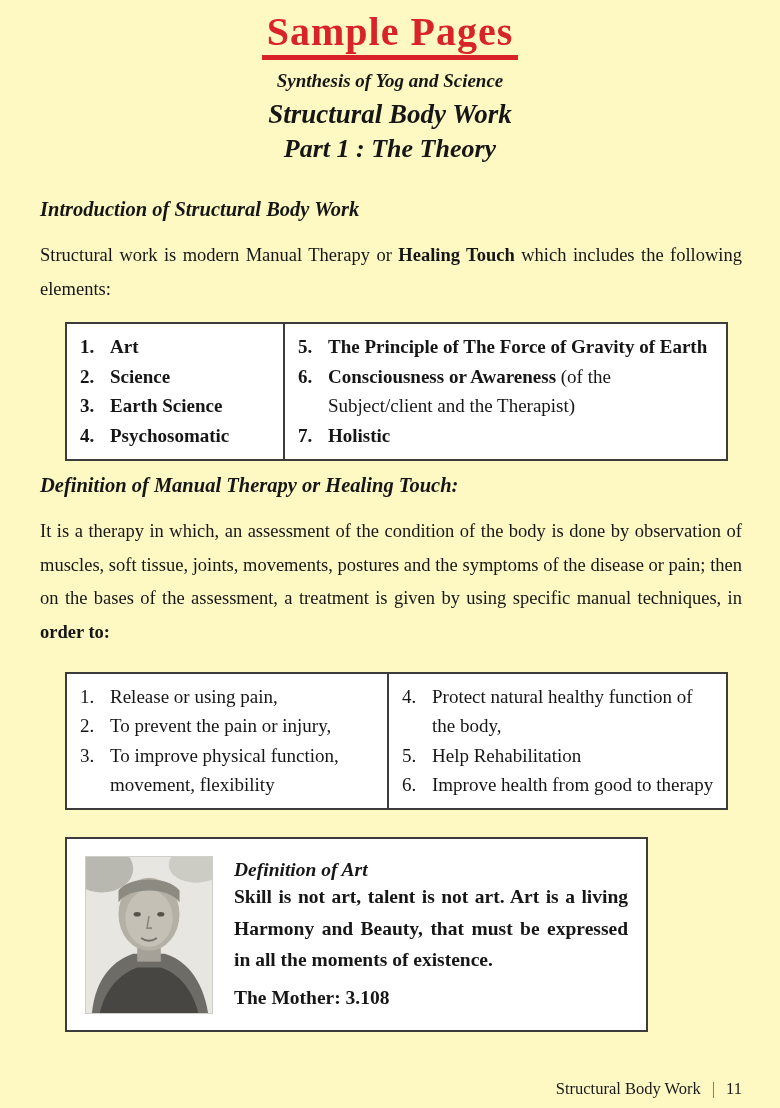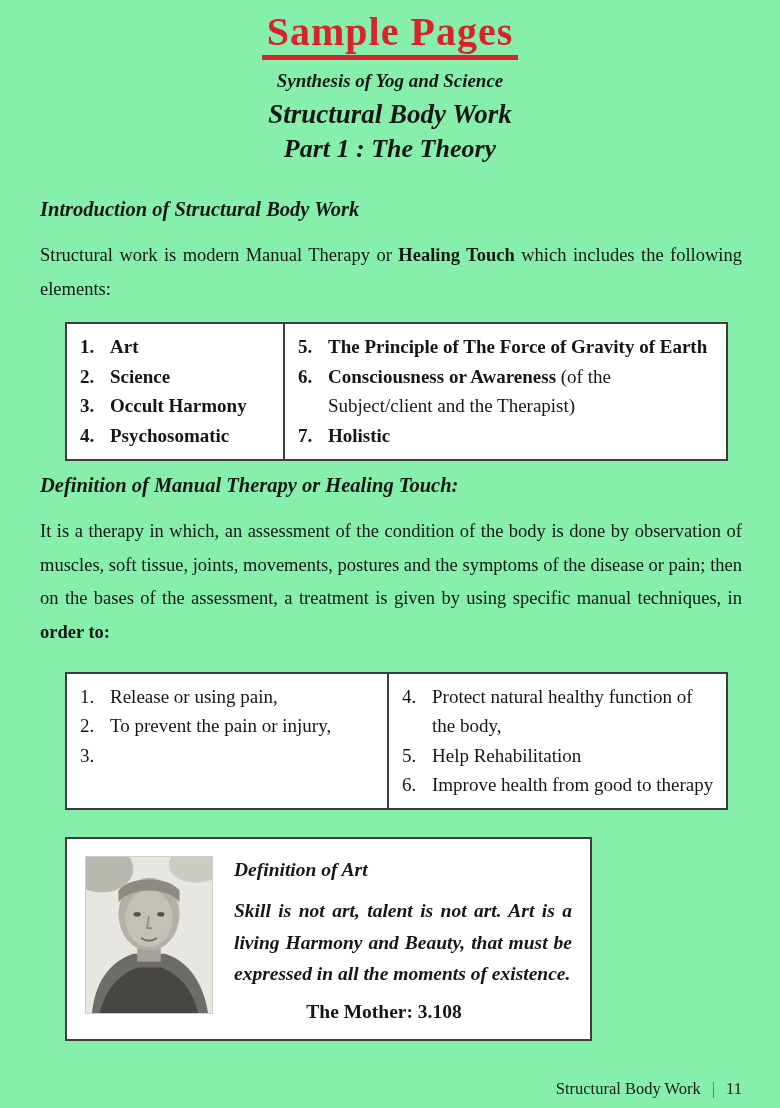--- a/index.html
+++ b/index.html
@@ -1,20 +1,20 @@
 <!DOCTYPE html>
 <html><head>
 <meta charset="utf-8">
 <style>
   * { box-sizing: border-box; margin: 0; padding: 0; }
   html, body { background: #ffffff; }
   .page {
     width: 780px;
     height: 1108px;
-    background: #86efac;
+    background: #fef9c3;
     position: relative;
     font-family: "Liberation Serif", serif;
     color: #161616;
     overflow: hidden;
   }
   
   .header { text-align: center; padding-top: 10px; }
   .title {
     display: inline-block;
     font-size: 40px;
@@ -59,32 +59,32 @@
   .purpose-box .col-left { width: 322px; }
   .box-row { display: flex; font-size: 19px; line-height: 1.55; }
   .box-row .num { flex: 0 0 30px; }
   .box-row .txt { flex: 1; }
   .elements-box .num { font-weight: 700; }
 
   
   .art-box {
     border: 2px solid #3c3c3c;
     margin: 27px 0 0 65px;
-    width: 527px;
+    width: 583px;
     padding: 17px 18px 16px 18px;
     display: flex;
     gap: 21px;
     background: #fff;
   }
   .portrait { flex: 0 0 128px; width: 128px; height: 158px; }
   .portrait svg { display: block; width: 128px; height: 158px; border: 1px solid #cfcfca; }
   .art-content { flex: 1; padding-top: 3px; }
   .art-heading { font-size: 19.5px; font-weight: 700; font-style: italic; }
-  .art-quote   { font-size: 19.5px; font-weight: 700; line-height: 1.6; margin-top: 14px; text-align: justify; font-style: italic; }
-  .art-attrib  { font-size: 19.5px; font-weight: 700; text-align: center; margin-top: 12px; padding-right: 38px; }
+  .art-quote   { font-size: 19.5px; font-weight: 700; line-height: 1.6; text-align: justify; }
+  .art-attrib  { font-size: 19.5px; font-weight: 700; text-align: left; margin-top: 12px; padding-right: 38px; }
 
   
   .footer {
     position: absolute;
     right: 38px;
     bottom: 9px;
     font-size: 16.5px;
     display: flex;
     align-items: baseline;
     gap: 11px;
@@ -114,21 +114,21 @@
       <div class="box-row">
         <span class="num">1.</span>
         <span class="txt"><b>Art</b></span>
       </div>
       <div class="box-row">
         <span class="num">2.</span>
         <span class="txt"><b>Science</b></span>
       </div>
       <div class="box-row">
         <span class="num">3.</span>
-        <span class="txt"><b>Occult Harmony</b></span>
+        <span class="txt"><b>Earth Science</b></span>
       </div>
       <div class="box-row">
         <span class="num">4.</span>
         <span class="txt"><b>Psychosomatic</b></span>
       </div>
     </div>
     <div class="col col-right">
       <div class="box-row">
         <span class="num">5.</span>
         <span class="txt"><b>The Principle of The Force of Gravity of Earth</b><span></span></span>
@@ -152,20 +152,21 @@
       <div class="box-row">
         <span class="num">1.</span>
         <span class="txt">Release or using pain,</span>
       </div>
       <div class="box-row">
         <span class="num">2.</span>
         <span class="txt">To prevent the pain or injury,</span>
       </div>
       <div class="box-row">
         <span class="num">3.</span>
+        <span class="txt">To improve physical function, movement, flexibility</span>
       </div>
     </div>
     <div class="col col-right">
       <div class="box-row">
         <span class="num">4.</span>
         <span class="txt">Protect natural healthy function of the body,</span>
       </div>
       <div class="box-row">
         <span class="num">5.</span>
         <span class="txt">Help Rehabilitation</span>

